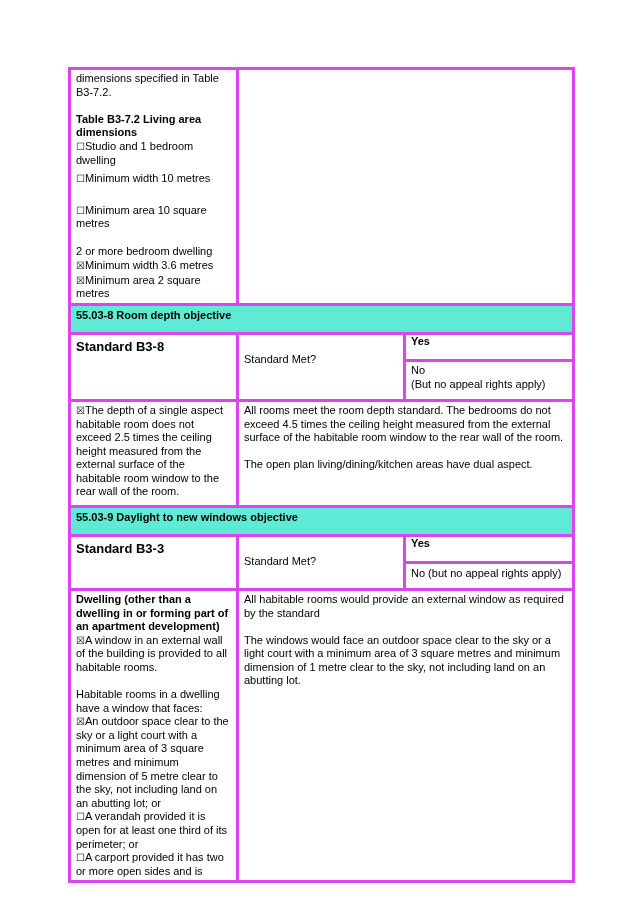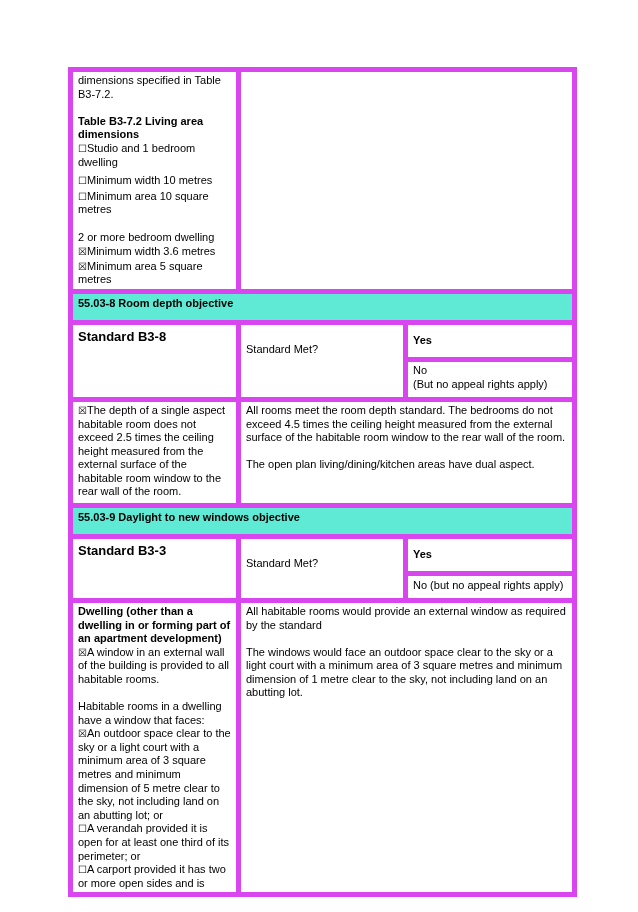--- a/index.html
+++ b/index.html
@@ -1,25 +1,25 @@
 <!DOCTYPE html>
 <html><head>
 <meta charset="utf-8">
 <style>
   html, body { margin: 0; padding: 0; background: #ffffff; }
   body { width: 638px; height: 912px; position: relative; overflow: hidden;
          font-family: "Liberation Sans", sans-serif; color: #000; }
   .page { position: absolute; left: 68px; top: 67px; width: 504px; }
   table { border-collapse: collapse; width: 504px; table-layout: fixed; }
-  td { border: 5px solid #d946ef; vertical-align: top; padding: 2px 5px 2px 5px;
+  td { border: 3px solid #d946ef; vertical-align: top; padding: 2px 5px 2px 5px;
        font-size: 11px; line-height: 13.6px; }
   .hdr td { background: #5eead4; font-weight: bold; height: 21px; padding-top: 3px; }
   .std { font-weight: bold; font-size: 13px; padding-top: 5px; }
   .met { padding-top: 18px; }
-  .yes { font-weight: bold; height: 21px; padding-top: 9px; }
+  .yes { font-weight: bold; height: 21px; padding-top: 0; }
   .b { font-weight: bold; }
   p { margin: 0; }
   .gap { height: 13.6px; }
   .cb { font-size: 10px; }
 </style>
 </head>
 <body>
 
 <div class="page">
 <table>
@@ -31,25 +31,25 @@
 
   <tbody>
         <tr style="height:216px">
     <td>
       <p>dimensions specified in Table</p>
       <p>B3-7.2.</p>
       <div class="gap"></div>
       <p class="b">Table B3-7.2 Living area dimensions</p>
       <p><span class="cb">☐</span><span>Studio and 1 bedroom dwelling</span></p>
       <p style="margin-top:5px"><span class="cb">☐</span><span>Minimum width 10 metres</span></p>
-      <p style="margin-top:2px"><span class="cb">☐</span><span>Minimum area 10 square metres</span></p>
+      <p style="margin-top:18px"><span class="cb">☐</span><span>Minimum area 10 square metres</span></p>
       <div class="gap"></div>
       <p>2 or more bedroom dwelling</p>
       <p style="margin-top:1px"><span class="cb">☒</span><span>Minimum width 3.6 metres</span></p>
-      <p style="margin-top:1px"><span class="cb">☒</span><span>Minimum area 5 square metres</span></p>
+      <p style="margin-top:1px"><span class="cb">☒</span><span>Minimum area 2 square metres</span></p>
     </td>
     <td colspan="2"></td>
   </tr>
 
   <tr class="hdr">
     <td colspan="3">55.03-8 Room depth objective</td>
   </tr>
   <tr style="height:27px">
     <td rowspan="2" class="std">Standard B3-8</td>
     <td rowspan="2" class="met">Standard Met?</td>

